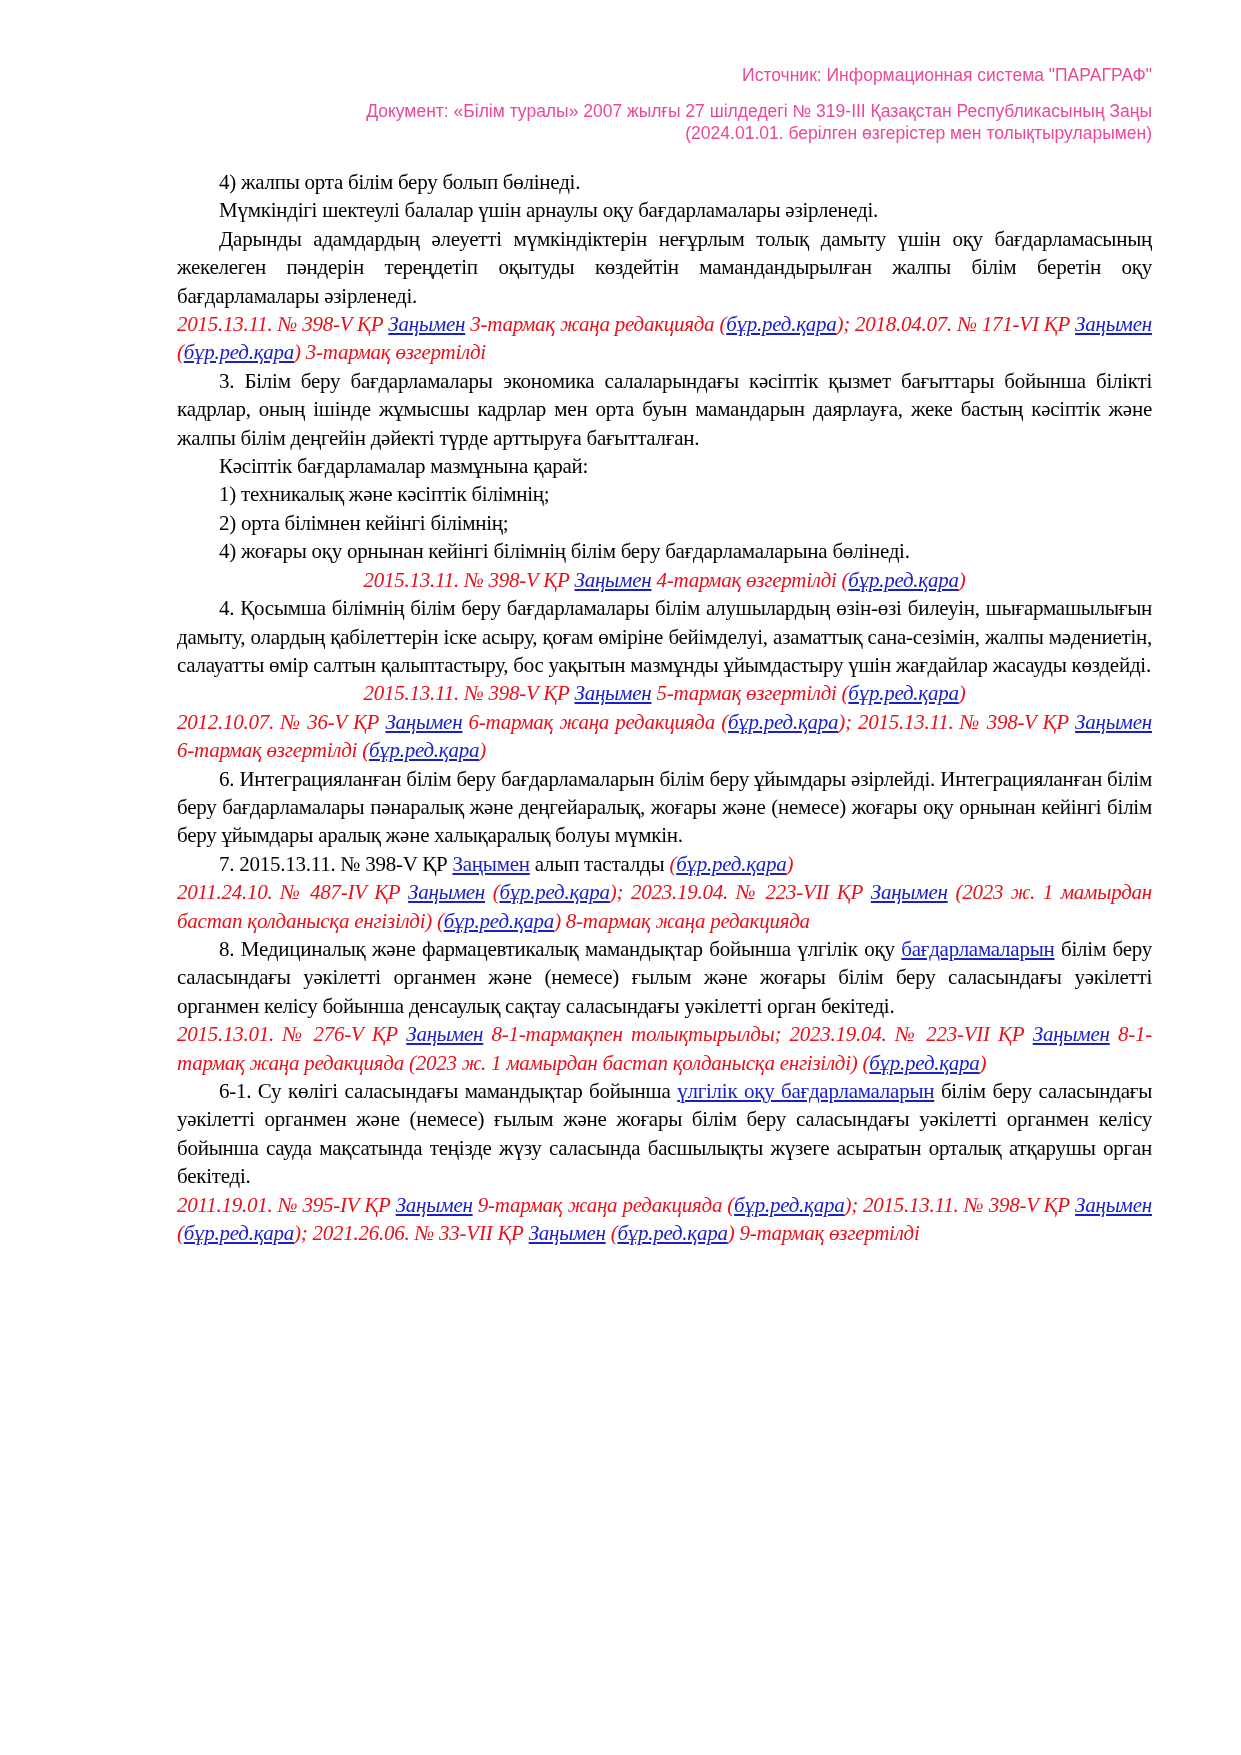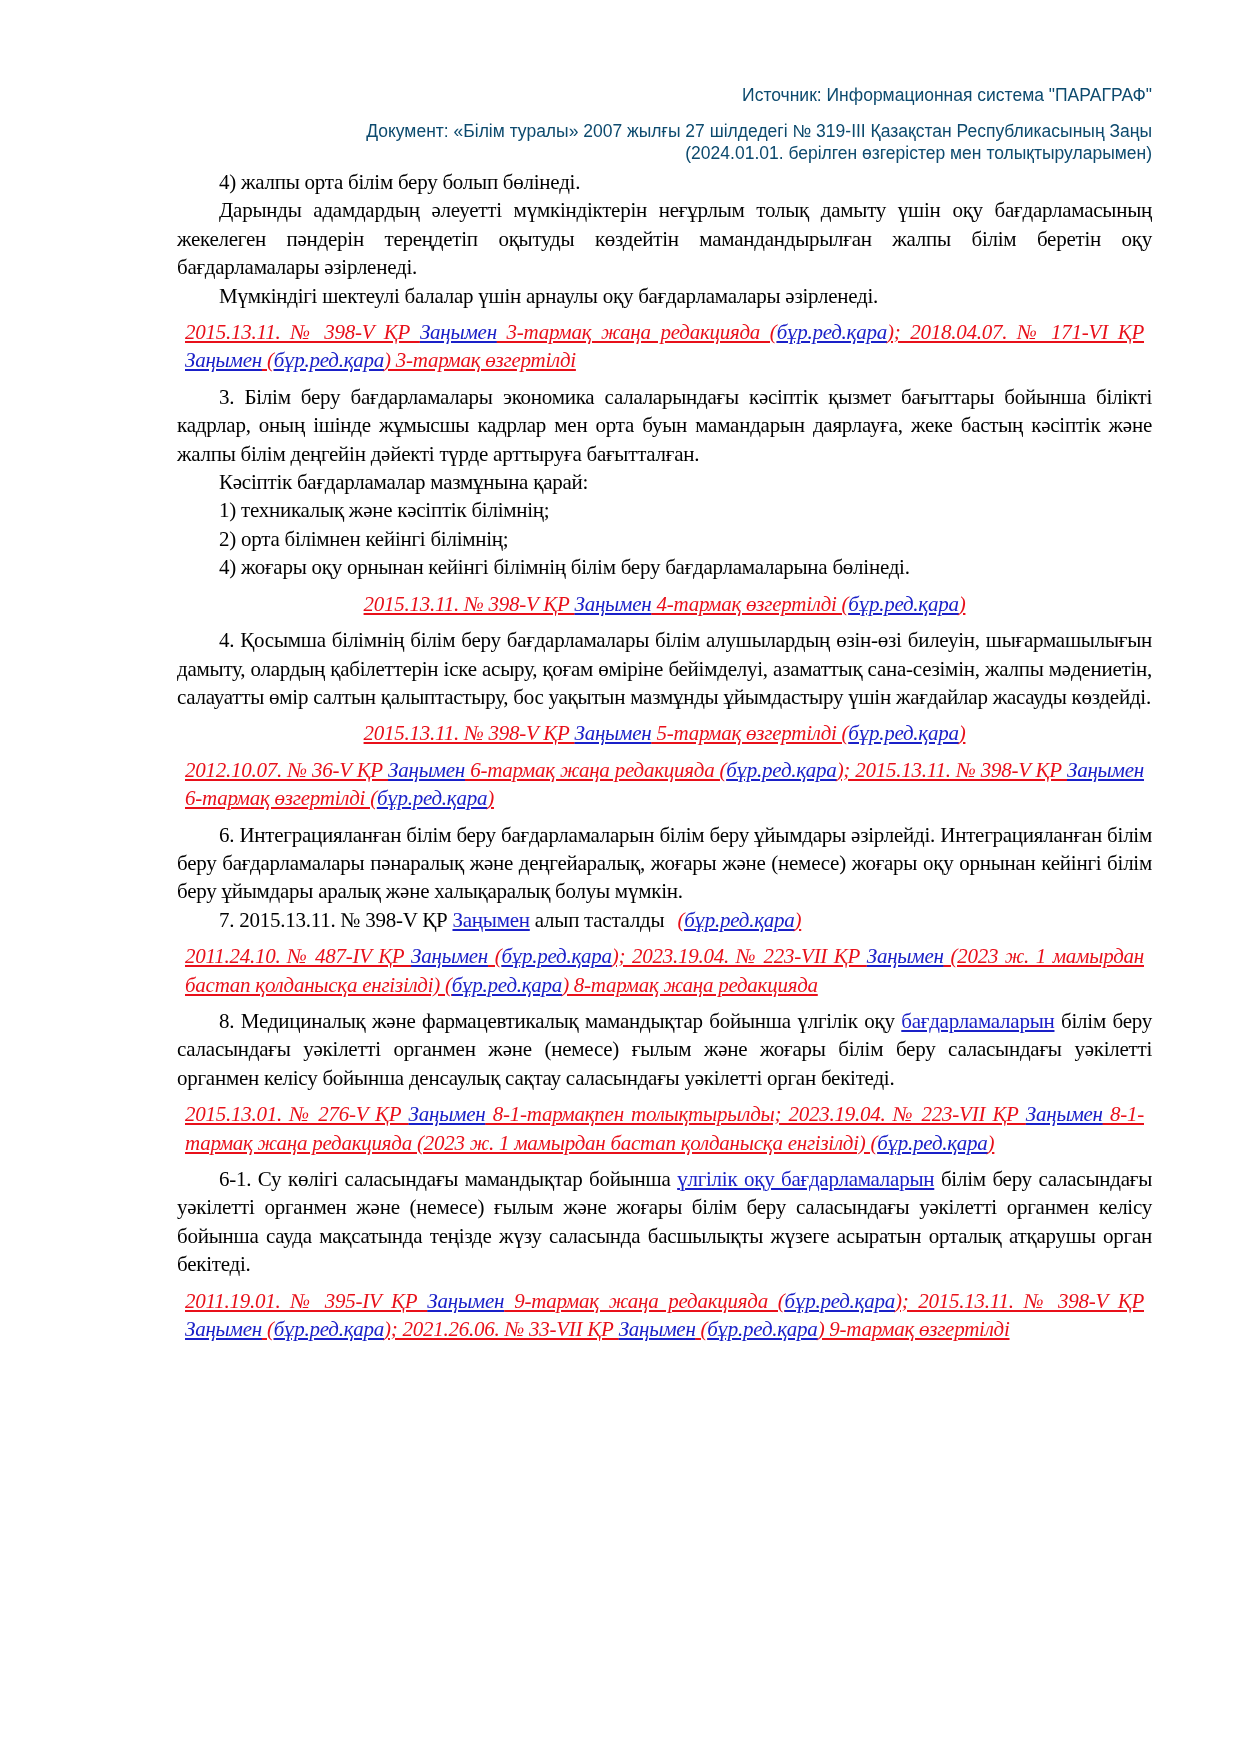--- a/index.html
+++ b/index.html
@@ -1,51 +1,51 @@
 <!DOCTYPE html>
 <html><head>
 <meta charset="utf-8">
 <style>
   html, body { margin: 0; padding: 0; background: #ffffff; }
   body { width: 1241px; height: 1755px; position: relative; overflow: hidden; }
   .page { position: absolute; left: 0; top: 0; width: 1241px; height: 1755px; background: #fff; }
   .header {
-    position: absolute; right: 89px; top: 84px; width: 1000px;
-    text-align: right; color: #0c4a6e;
+    position: absolute; right: 89px; top: 64px; width: 1000px;
+    text-align: right; color: #ec4899;
     font-family: "Liberation Sans", sans-serif; font-size: 17.5px; line-height: 22px;
   }
   .header .src { margin-bottom: 14px; }
   .body {
     position: absolute; left: 177px; top: 168px; width: 975px;
     font-family: "Liberation Serif", serif; font-size: 21px; line-height: 28.4px;
     color: #000; letter-spacing: -0.25px;
   }
   .p { text-align: justify; text-indent: 42px; margin: 0; }
   .p.nojust { text-align: left; }
-  .note { color: #e8101a; font-style: italic; text-align: justify; margin: 8px; text-decoration: underline; }
+  .note { color: #e8101a; font-style: italic; text-align: justify; margin: 0; }
   .note.left { text-align: center; }
   a.lnk { color: #1a20c8; text-decoration: underline; }
   .note a.lnk { font-style: italic; }
 </style>
 </head>
 <body>
 
 <div class="page">
 
   <div class="header">
     <div class="src">Источник: Информационная система "ПАРАГРАФ"</div>
     <div>Документ: «Білім туралы» 2007 жылғы 27 шілдедегі № 319-III Қазақстан Республикасының Заңы</div>
     <div>(2024.01.01. берілген өзгерістер мен толықтыруларымен)</div>
   </div>
 
   <div class="body">
 
     <p class="p nojust">4) жалпы орта білім беру болып бөлінеді.</p>
+    <p class="p nojust">Мүмкіндігі шектеулі балалар үшін арнаулы оқу бағдарламалары әзірленеді.</p>
     <p class="p">Дарынды адамдардың әлеуетті мүмкіндіктерін неғұрлым толық дамыту үшін оқу бағдарламасының жекелеген пәндерін тереңдетіп оқытуды көздейтін мамандандырылған жалпы білім беретін оқу бағдарламалары әзірленеді.</p>
-    <p class="p nojust">Мүмкіндігі шектеулі балалар үшін арнаулы оқу бағдарламалары әзірленеді.</p>
 
     <p class="note">
       <span>2015.13.11. № 398-V ҚР </span><a class="lnk">Заңымен</a><span> 3-тармақ жаңа редакцияда (</span><a class="lnk">бұр.ред.қара</a><span>); 2018.04.07. № 171-VI ҚР </span><a class="lnk">Заңымен</a><span> (</span><a class="lnk">бұр.ред.қара</a><span>) 3-тармақ өзгертілді</span>
     </p>
 
     <p class="p">3. Білім беру бағдарламалары экономика салаларындағы кәсіптік қызмет бағыттары бойынша білікті кадрлар, оның ішінде жұмысшы кадрлар мен орта буын мамандарын даярлауға, жеке бастың кәсіптік және жалпы білім деңгейін дәйекті түрде арттыруға бағытталған.</p>
     <p class="p nojust">Кәсіптік бағдарламалар мазмұнына қарай:</p>
     <p class="p nojust">1) техникалық және кәсіптік білімнің;</p>
     <p class="p nojust">2) орта білімнен кейінгі білімнің;</p>
     <p class="p nojust">4) жоғары оқу орнынан кейінгі білімнің білім беру бағдарламаларына бөлінеді.</p>

